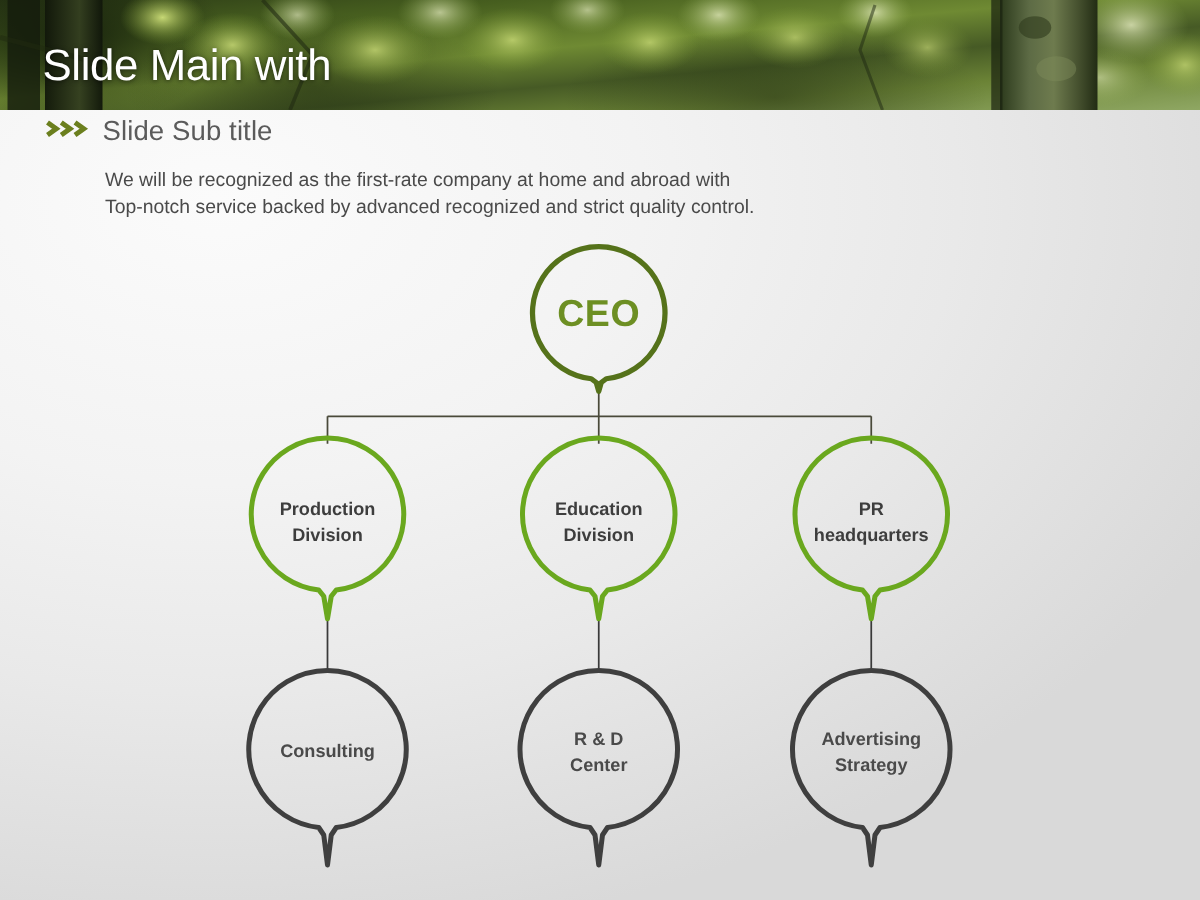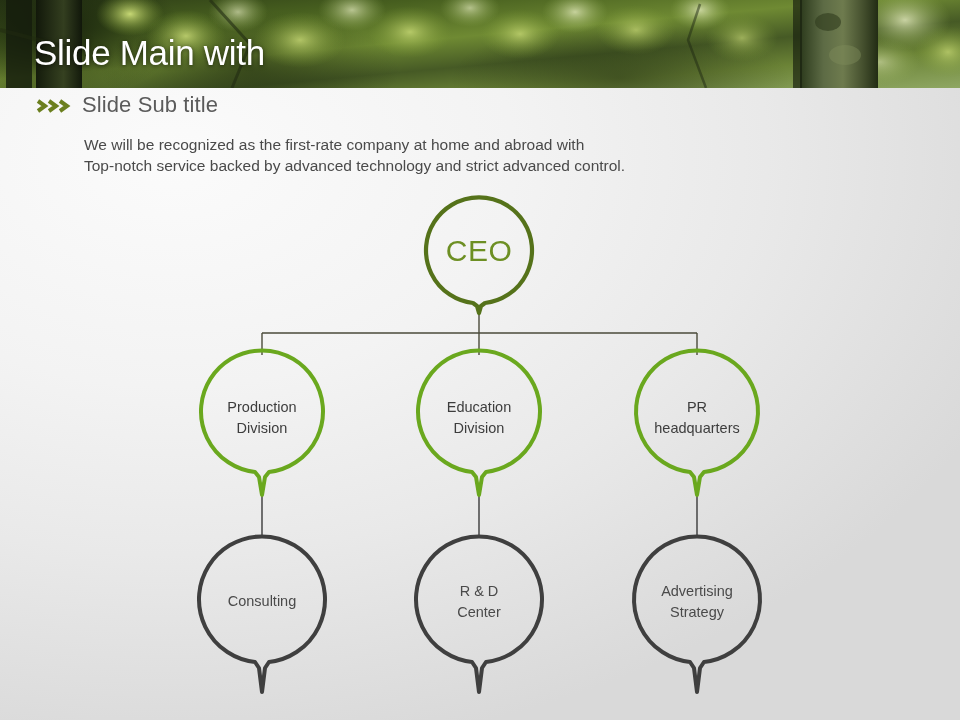--- a/index.html
+++ b/index.html
@@ -43,21 +43,21 @@
     z-index: 5;
     white-space: nowrap;
   }
 
   
   .subtitle-row {
     position: absolute;
     left: 36px;
     top: 92px;
     display: flex;
-    align-items: flex-end;
+    align-items: center;
     gap: 10px;
   }
   .chevrons { display:block; }
   .slide-subtitle {
     font-size: 22px;
     font-weight: 400;
     color: #5b5b5b;
     letter-spacing: 0.1px;
     white-space: nowrap;
   }
@@ -71,21 +71,21 @@
     line-height: 21px;
     color: #4a4a4a;
     white-space: nowrap;
   }
   .body-text div { white-space: nowrap; }
 
   
   .diagram {
     position: absolute;
     left: 0; top: 0;
-    width: 960px; height: 720px;
+    width: 960px; height: 720px; font-weight: bold;
   }
   .diagram svg { display: block; }
 
   .node-label {
     font-family: "Liberation Sans", sans-serif;
     text-anchor: middle;
     dominant-baseline: middle;
   }
   .ceo-label {
     font-size: 30px;
@@ -185,21 +185,21 @@
           <polyline points="13,3 20,8 13,13"></polyline>
           <polyline points="24,3 31,8 24,13"></polyline>
         </g>
       </svg>
     </span>
     <span class="slide-subtitle">Slide Sub title</span>
   </div>
 
   <div class="body-text">
     <div>We will be recognized as the first-rate company at home and abroad with</div>
-    <div>Top-notch service backed by advanced technology and strict advanced control.</div>
+    <div>Top-notch service backed by advanced recognized and strict quality control.</div>
   </div>
 
   <div class="diagram">
     <svg width="960" height="720" viewBox="0 0 960 720" xmlns="http://www.w3.org/2000/svg">
 
       <g stroke="#4a4a3a" stroke-width="1.4" fill="none">
         <path d="M479 305 L479 333"></path>
         <path d="M262 333 L697 333"></path>
         <path d="M262 333 L262 355"></path>
         <path d="M479 333 L479 355"></path>

